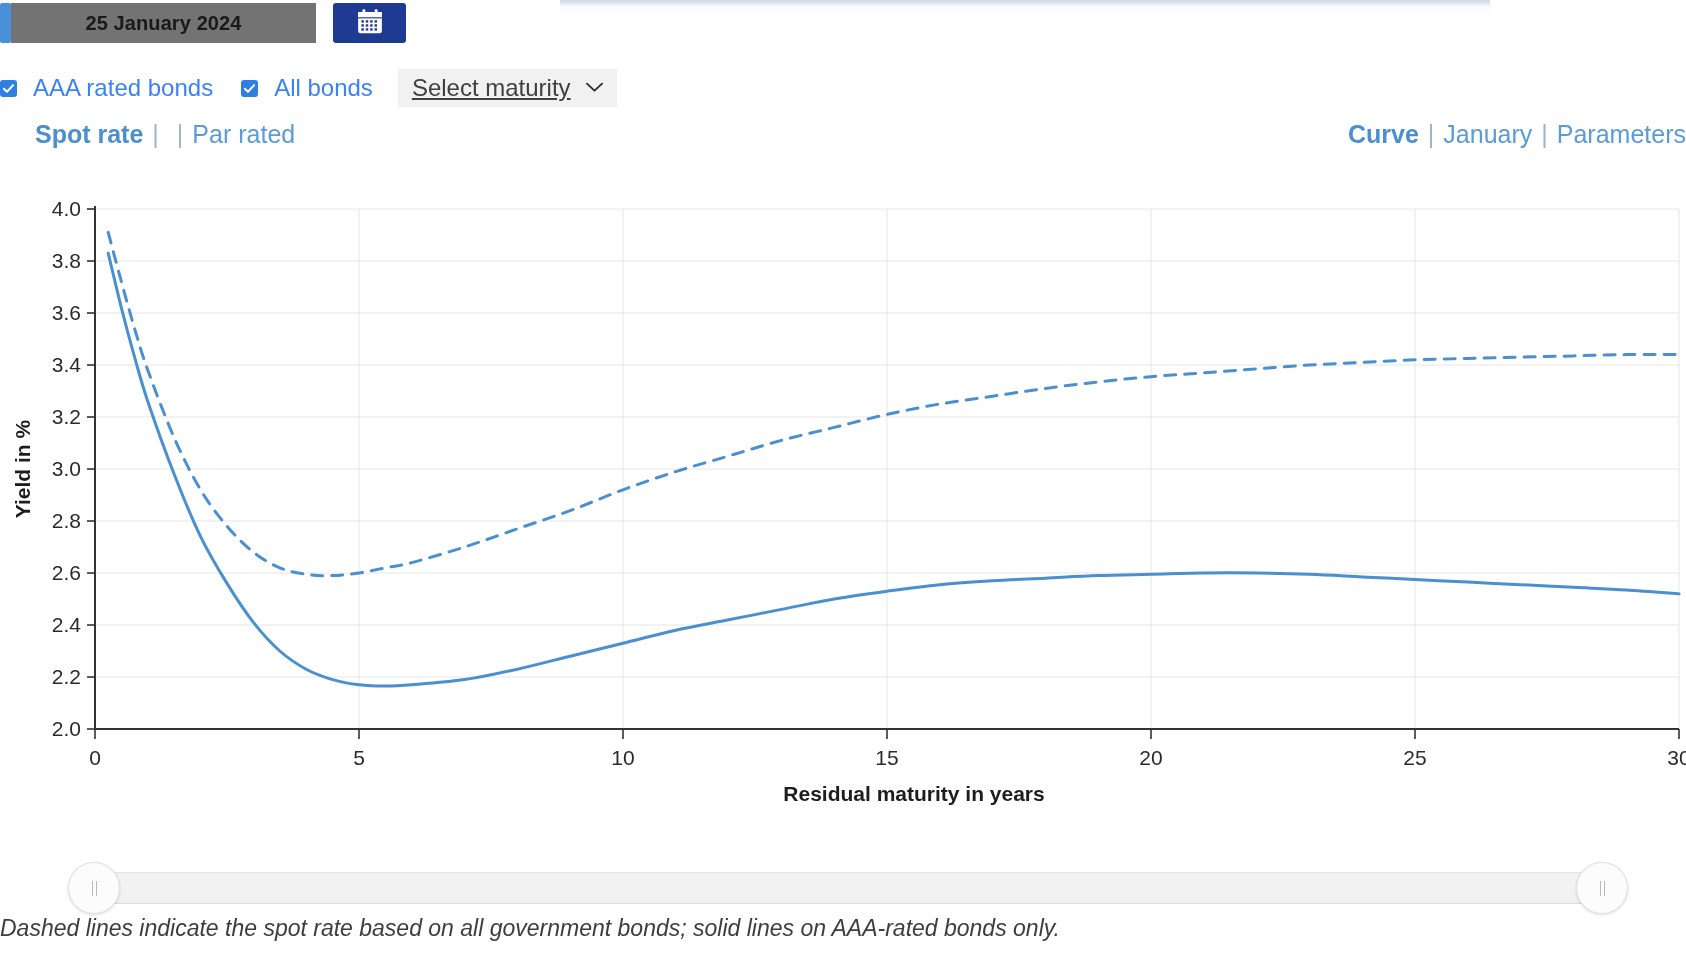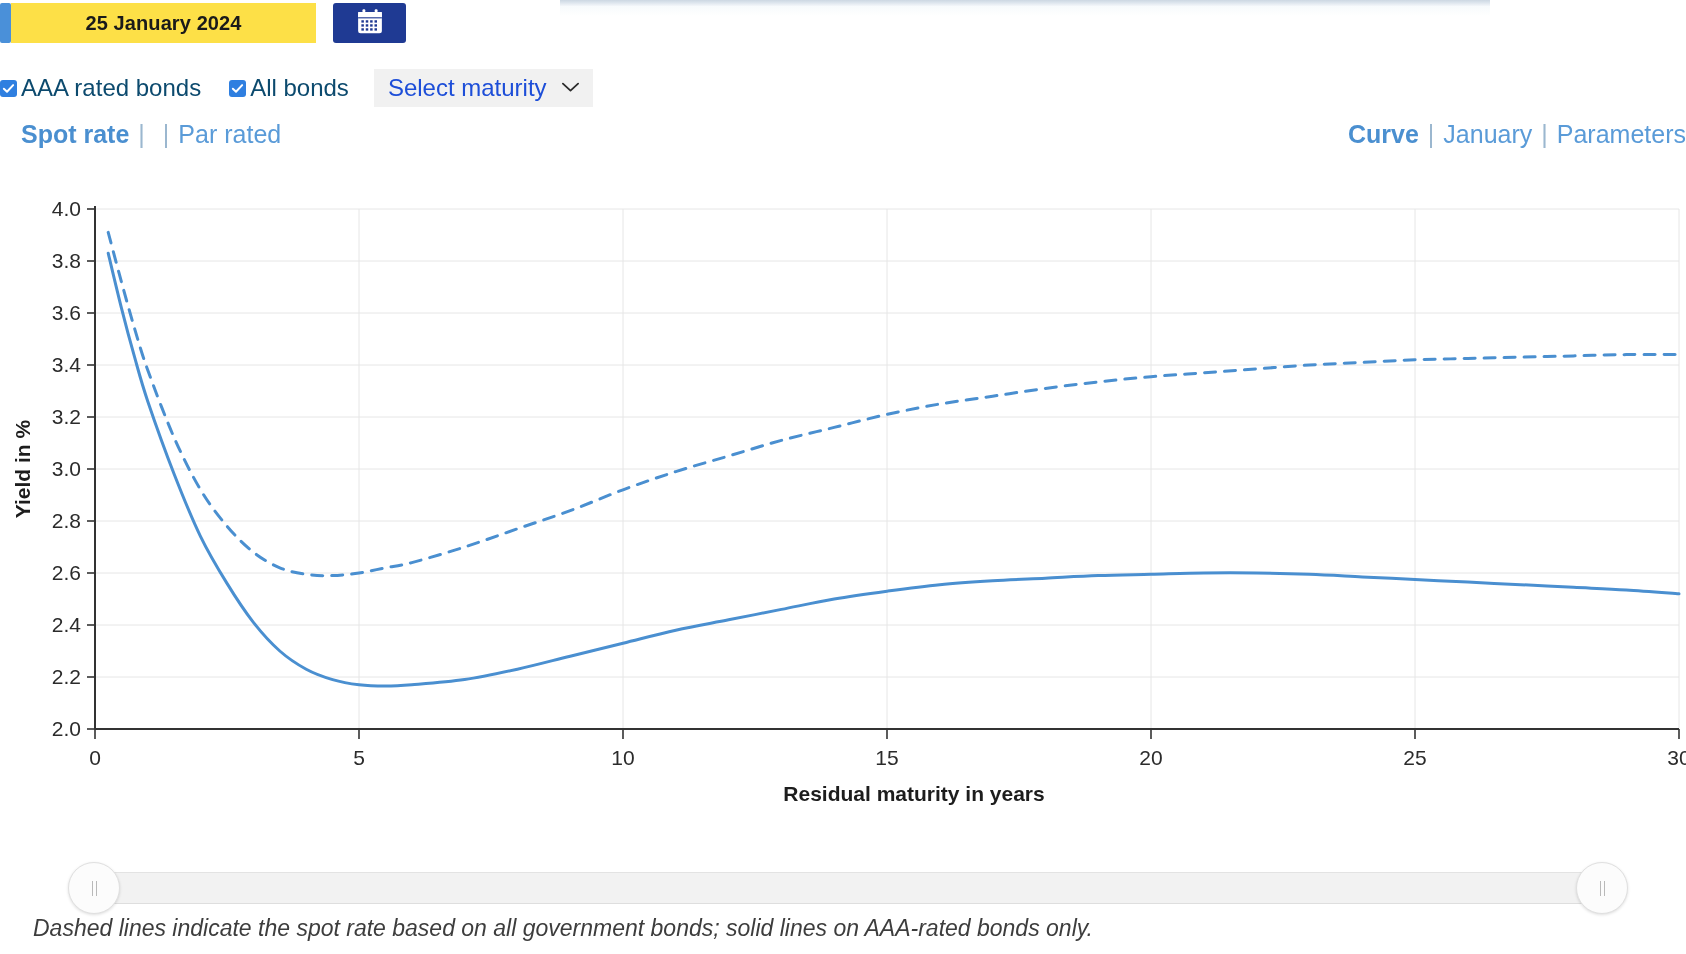--- a/index.html
+++ b/index.html
@@ -43,21 +43,21 @@
     align-items: stretch;
   }
   .date-accent {
     width: 11px;
     background: #4a90d9;
     border-radius: 2px;
     flex: none;
   }
   .date-field {
     width: 305px;
-    background: #fde047;
+    background: #737373;
     display: flex;
     align-items: center;
     justify-content: center;
     flex: none;
   }
   .date-field-text {
     font-size: 20px;
     font-weight: bold;
     color: #1a1a1a;
     letter-spacing: 0.1px;
@@ -96,49 +96,50 @@
     border-radius: 3px;
     background: #2f7fe0;
     display: flex;
     align-items: center;
     justify-content: center;
     flex: none;
   }
   .chk-box svg { display: block; }
   .chk-label {
     font-size: 24px;
-    color: #0c4a6e;
-    margin-left: 4px;
+    color: #3b82f6;
+    margin-left: 16px;
     white-space: nowrap;
   }
   .chk-gap { width: 28px; }
   .maturity-select {
     margin-left: 25px;
     height: 38px;
     background: #f1f1f1;
     display: flex;
     align-items: center;
     padding: 0 13px 0 14px;
     cursor: pointer;
     border: none;
   }
   .maturity-text {
     font-size: 24px;
-    color: #1d4ed8;
-    white-space: nowrap;
+    color: #404040;
+    white-space: nowrap;
+    text-decoration: underline;
   }
   .maturity-caret {
     margin-left: 14px;
     display: block;
   }
 
   
   .links-row-left {
     position: absolute;
-    left: 1px;
+    left: 15px;
     top: 120px;
     display: flex;
     align-items: flex-end;
     white-space: nowrap;
     padding-left: 20px;
   }
   .links-row-right {
     position: absolute;
     right: 0px;
     top: 120px;
@@ -219,21 +220,20 @@
 
   
   .caption {
     position: absolute;
     left: 0px;
     top: 915px;
     font-size: 23px;
     font-style: italic;
     color: #3d3d3d;
     white-space: nowrap;
-    padding-left: 33px;
   }
 </style>
 </head>
 <body>
 
 <div class="top-strip"></div>
 <div class="top-strip-fade"></div>
 
 <div class="date-row">
   <div class="date-accent"></div>

